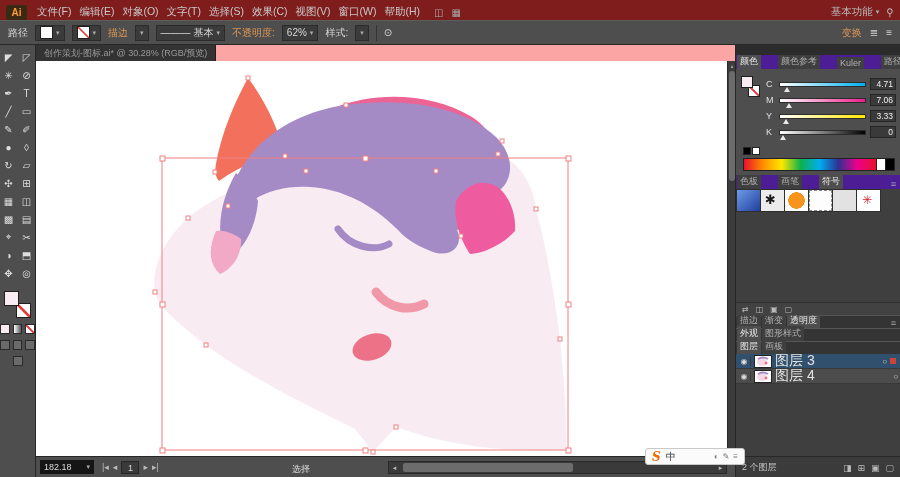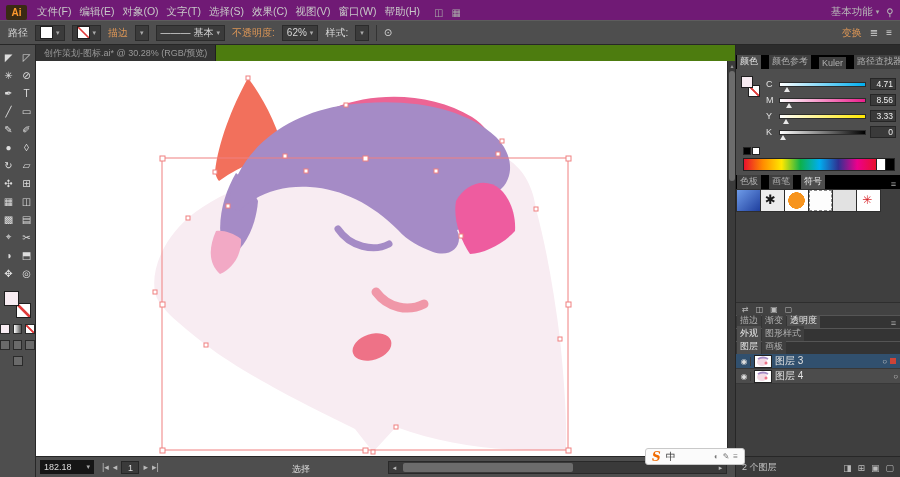--- a/index.html
+++ b/index.html
@@ -1,20 +1,20 @@
 <!DOCTYPE html>
 <html><head>
 <meta charset="utf-8">
 <style>
   *{margin:0;padding:0;box-sizing:border-box;}
   body{width:900px;height:477px;overflow:hidden;background:#333;}
   .app{position:relative;width:900px;height:477px;background:#3a3a3a;font-family:"Liberation Sans","DejaVu Sans",sans-serif;overflow:hidden;}
 
   
-  .menubar{position:absolute;top:0;left:0;right:0;height:24px;background:#701a75;display:flex;align-items:center;padding:0 6px;color:#c8c8c8;font-size:10.5px;}
+  .menubar{position:absolute;top:0;left:0;right:0;height:24px;background:#7f1d1d;display:flex;align-items:center;padding:0 6px;color:#c8c8c8;font-size:10.5px;}
   .ai-logo{width:21px;height:15px;background:#3a2a14;color:#ff9a2e;font-weight:bold;font-size:10px;display:flex;align-items:center;justify-content:center;border-radius:2px;margin-right:6px;}
   .menu-item{padding:2px 4px;white-space:nowrap;}
   .mb-mid{display:flex;gap:8px;margin-left:10px;color:#a8a8a8;font-size:10px;}
   .mb-right{margin-left:auto;display:flex;align-items:center;gap:7px;color:#b8b8b8;}
   .mb-right .ws{display:flex;align-items:center;gap:3px;}
   .dd{font-size:7px;color:#aaa;}
 
   
   .controlbar{position:absolute;top:20px;left:0;right:0;height:25px;background:#4e4e4e;border-top:1px solid #5d5d5d;border-bottom:1px solid #272727;display:flex;align-items:center;gap:7px;padding:0 8px;font-size:10px;color:#d6d6d6;white-space:nowrap;}
   .cb-link{color:#dc9656;}
@@ -31,21 +31,21 @@
   .tb-sw{position:relative;width:27px;height:27px;margin:9px auto 0;}
   .tb-stroke{position:absolute;right:0;bottom:0;width:15px;height:15px;border:1px solid #1f1f1f;background:linear-gradient(to top right,#fff 40%,#e03a3a 46%,#e03a3a 54%,#fff 60%);}
   .tb-fill{position:absolute;left:0;top:0;width:15px;height:15px;background:#f8ecf2;border:1px solid #1f1f1f;}
   .tb-row{display:flex;justify-content:center;gap:3px;margin-top:6px;}
   .tb-mini{width:10px;height:10px;border:1px solid #2a2a2a;background:#6a6a6a;}
   .tb-mini.color{background:#f8ecf2;}
   .tb-mini.grad{background:linear-gradient(to right,#fff,#555);}
   .tb-mini.none{background:linear-gradient(to top right,#fff 38%,#e03a3a 45%,#e03a3a 55%,#fff 62%);}
 
   
-  .tabbar{position:absolute;top:45px;left:36px;width:699px;height:16px;background:#4d7c0f;display:flex;font-size:9px;color:#999;}
+  .tabbar{position:absolute;top:45px;left:36px;width:699px;height:16px;background:#fca5a5;display:flex;font-size:9px;color:#999;}
   .doc-tab{display:flex;align-items:center;gap:5px;padding:0 8px;border-right:1px solid #1f1f1f;background:#333;white-space:nowrap;}
   .doc-tab.active{background:#4e4e4e;color:#ddd;}
   .tab-close{font-size:10px;color:#bbb;}
 
   
   .canvas{position:absolute;top:61px;left:36px;width:691px;height:395px;background:#fff;overflow:hidden;}
   .vscroll{position:absolute;top:61px;left:727px;width:8px;height:395px;background:#3b3b3b;border-left:1px solid #2a2a2a;}
   .vs-arrow{position:absolute;left:0;width:8px;text-align:center;font-size:6px;color:#999;}
   .vs-thumb{position:absolute;top:10px;left:1px;width:6px;height:110px;background:#6c6c6c;border-radius:3px;}
 
@@ -56,21 +56,21 @@
   .ab-field{width:18px;height:13px;background:#3a3a3a;border:1px solid #262626;text-align:center;line-height:12px;color:#ddd;}
   .status-text{position:absolute;left:256px;top:6px;color:#ddd;}
   .hscroll{position:absolute;left:352px;top:4px;width:339px;height:13px;background:#3a3a3a;border:1px solid #292929;}
   .hs-arrow{position:absolute;top:1px;width:11px;height:10px;display:flex;align-items:center;justify-content:center;font-size:7px;color:#bbb;}
   .hs-left{left:0;}.hs-right{right:0;}
   .hs-thumb{position:absolute;left:14px;top:1px;width:170px;height:9px;background:#6c6c6c;border-radius:2px;}
 
   
   .rightpanel{position:absolute;top:45px;left:735px;width:165px;height:432px;background:#3b3b3b;border-left:1px solid #272727;color:#d0d0d0;font-size:9px;}
   .rp-strip{height:10px;background:#2c2c2c;}
-  .rp-tabs{height:14px;background:#000000;display:flex;align-items:flex-end;gap:8px;padding:0 1px;overflow:hidden;}
+  .rp-tabs{height:14px;background:#4c1d95;display:flex;align-items:flex-end;gap:17px;padding:0 1px;overflow:hidden;}
   .rp-tab{padding:1px 3px;background:#3f3f3f;color:#b0b0b0;white-space:nowrap;}
   .rp-tab.active{background:#4e4e4e;color:#e5e5e5;}
   .rp-menu{margin-left:auto;color:#aaa;padding:0 3px;}
   .color-body{height:78px;background:#4e4e4e;display:flex;padding:7px 4px 0 5px;gap:5px;}
   .fs2{position:relative;width:20px;height:24px;}
   .fsB{position:absolute;left:7px;top:9px;width:12px;height:12px;border:1px solid #1f1f1f;background:linear-gradient(to top right,#fff 40%,#e03a3a 46%,#e03a3a 54%,#fff 60%);}
   .fsA{position:absolute;left:0;top:0;width:12px;height:12px;border:1px solid #1f1f1f;background:#f8ecf2;}
   .sliders{flex:1;}
   .srow{display:flex;align-items:center;gap:4px;height:16px;}
   .ch{width:9px;color:#e0e0e0;}
@@ -98,21 +98,21 @@
   .sym-dashed{border:1px dashed #8a8a8a;background:#fdfdfd;}
   .sym-blank{background:#e2e2e2;}
   .sym-flower::after{content:"✳";position:absolute;left:5px;top:3px;font-size:12px;color:#d8262b;}
   .sym-footer{position:absolute;bottom:0;left:0;right:0;height:13px;background:#424242;border-top:1px solid #2e2e2e;display:flex;align-items:center;gap:7px;padding:0 6px;font-size:8px;color:#bbb;}
   .hdr{height:13px;background:#343434;border-top:1px solid #555;display:flex;align-items:flex-end;gap:1px;padding:0 1px;}
   .layers-body{height:102px;background:#3f3f3f;}
   .lrow{display:flex;align-items:center;height:15px;background:#4c4c4c;border-bottom:1px solid #383838;gap:3px;padding:0 2px;}
   .lrow.selected{background:#31506e;}
   .leye{width:13px;font-size:8px;text-align:center;color:#ddd;border-right:1px solid #3a3a3a;}
   .lthumb{width:18px;height:13px;background:#fff;border:1px solid #222;display:flex;}
-  .lname{flex:1;font-size:10px;color:#e2e2e2;}
+  .lname{flex:1;font-size:14px;color:#e2e2e2;}
   .ltarget{font-size:8px;color:#ccc;}
   .lchip{width:6px;height:6px;background:#cc4438;margin-right:2px;}
   .rp-bottom{height:22px;background:#3b3b3b;border-top:1px solid #272727;display:flex;align-items:center;padding:0 6px;font-size:9px;color:#c5c5c5;}
   .rp-bottom .icons{margin-left:auto;display:flex;gap:6px;font-size:9px;color:#bbb;}
 
   
   .ime{position:absolute;left:645px;top:448px;width:100px;height:17px;background:#fbfbfb;border:1px solid #c9c9c9;border-radius:3px;display:flex;align-items:center;gap:5px;padding:0 6px;font-size:11px;z-index:6;}
   .ime-logo{color:#f06a00;font-weight:bold;font-style:italic;font-family:"DejaVu Serif",serif;font-size:12px;}
   .ime-text{color:#333;font-size:10px;}
   .ime-icons{display:flex;gap:4px;font-size:8px;color:#777;margin-left:auto;}
@@ -327,21 +327,21 @@
           <span class="track c">
               <span class="thumb" style="left:5%;"></span>
             </span>
           <span class="val">4.71</span>
         </span>
         <span class="srow">
           <span class="ch">M</span>
           <span class="track m">
               <span class="thumb" style="left:7%;"></span>
             </span>
-          <span class="val">8.56</span>
+          <span class="val">7.06</span>
         </span>
         <span class="srow">
           <span class="ch">Y</span>
           <span class="track y">
               <span class="thumb" style="left:3%;"></span>
             </span>
           <span class="val">3.33</span>
         </span>
         <span class="srow">
           <span class="ch">K</span>

